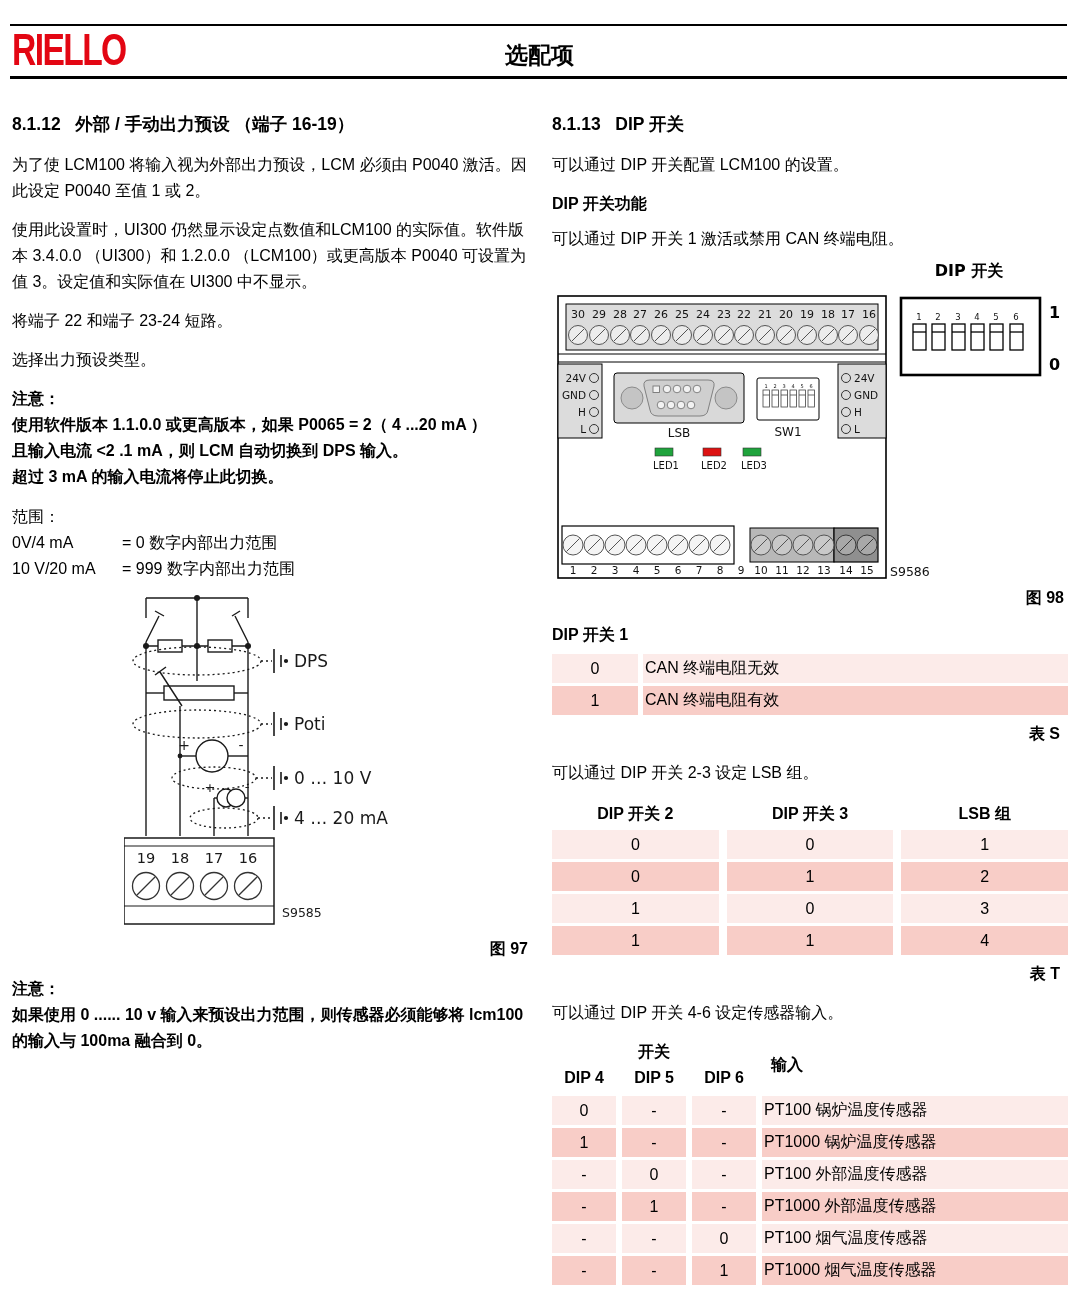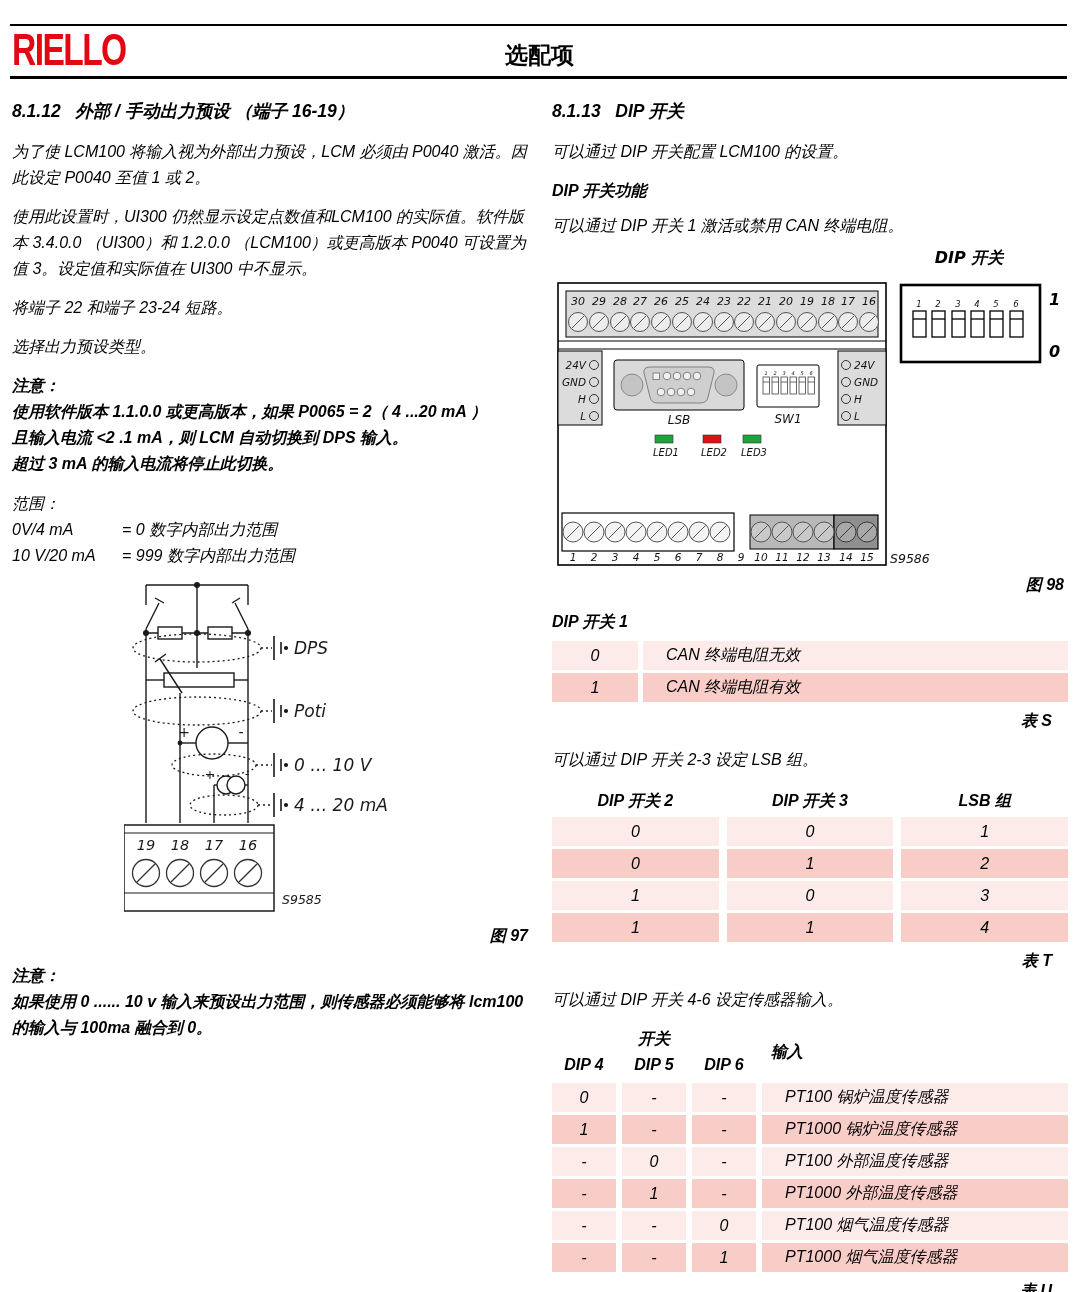--- a/index.html
+++ b/index.html
@@ -6,21 +6,21 @@
   .page{position:relative;width:1079px;height:1292px;background:#fff;overflow:hidden;
         font-family:"Liberation Sans","DejaVu Sans",sans-serif;color:#000;font-size:16px;}
   
   .rule{position:absolute;left:10px;right:12px;background:#000;}
   .rule.top{top:24px;height:2px;}
   .rule.bot{top:76px;height:3px;}
   .logo{position:absolute;left:12px;top:28px;font-size:42px;font-weight:900;color:#e30613;
         letter-spacing:-2px;transform:scaleX(.80) scaleY(1.05);transform-origin:left top;line-height:1;}
   .htitle{position:absolute;top:40px;left:0;width:100%;text-align:center;font-weight:bold;font-size:23px;}
   
-  .col{position:absolute;top:95px;font-style:italic;}
+  .col{position:absolute;top:108px;}
   .col.left{left:12px;width:520px;}
   .col.right{left:552px;width:516px;}
   h2{font-size:17.5px;font-weight:bold;margin:4px 0 16px 0;white-space:pre-wrap;}
   p{margin:0 0 13px 0;line-height:26px;}
   .bold{font-weight:bold;}
   .note{font-weight:bold;line-height:26px;margin:8px 0 14px 0;}
   .rng{line-height:26px;margin-bottom:4px;}
   .rrow{display:flex;}
   .rlab{width:110px;flex:none;}
   .figheading{font-weight:bold;margin:14px 0 10px 0;}
@@ -30,22 +30,22 @@
   .ttitle{font-weight:bold;margin:14px 0 8px 0;}
   .trow{display:grid;gap:5px;height:29px;margin-bottom:3px;}
   .trow>div{display:flex;align-items:center;justify-content:center;}
   .g2{grid-template-columns:86px 1fr;}
   .g3{grid-template-columns:1fr 1fr 1fr;gap:8px;text-align:right;}
   .g4{grid-template-columns:64px 64px 64px 1fr;gap:6px;}
   .light>div{background:#fcebe9;}
   .dark>div{background:#f8cdc7;}
   .thead{height:30px;font-weight:bold;margin-bottom:1px;}
   .thead>div{background:transparent;}
-  .cl{justify-content:flex-start !important;padding-left:23px;}
-  .tcap{font-weight:bold;text-align:right;margin:9px 16px 15px 0;}
+  .cl{justify-content:flex-start !important;padding-left:2px;}
+  .tcap{font-weight:bold;text-align:right;margin:9px 8px 15px 0;}
   .u-head{display:grid;grid-template-columns:64px 64px 64px 1fr;gap:0 6px;font-weight:bold;margin:2px 0 5px 0;line-height:26px;}
   .u-sw{grid-column:1/4;text-align:center;}
   .u-in{grid-column:4;grid-row:1/3;display:flex;align-items:center;padding-left:9px;}
   .u-c{text-align:center;}
   svg text{font-family:"DejaVu Sans","Liberation Sans",sans-serif;}
 </style>
 </head>
 <body>
 
 <div class="page">

